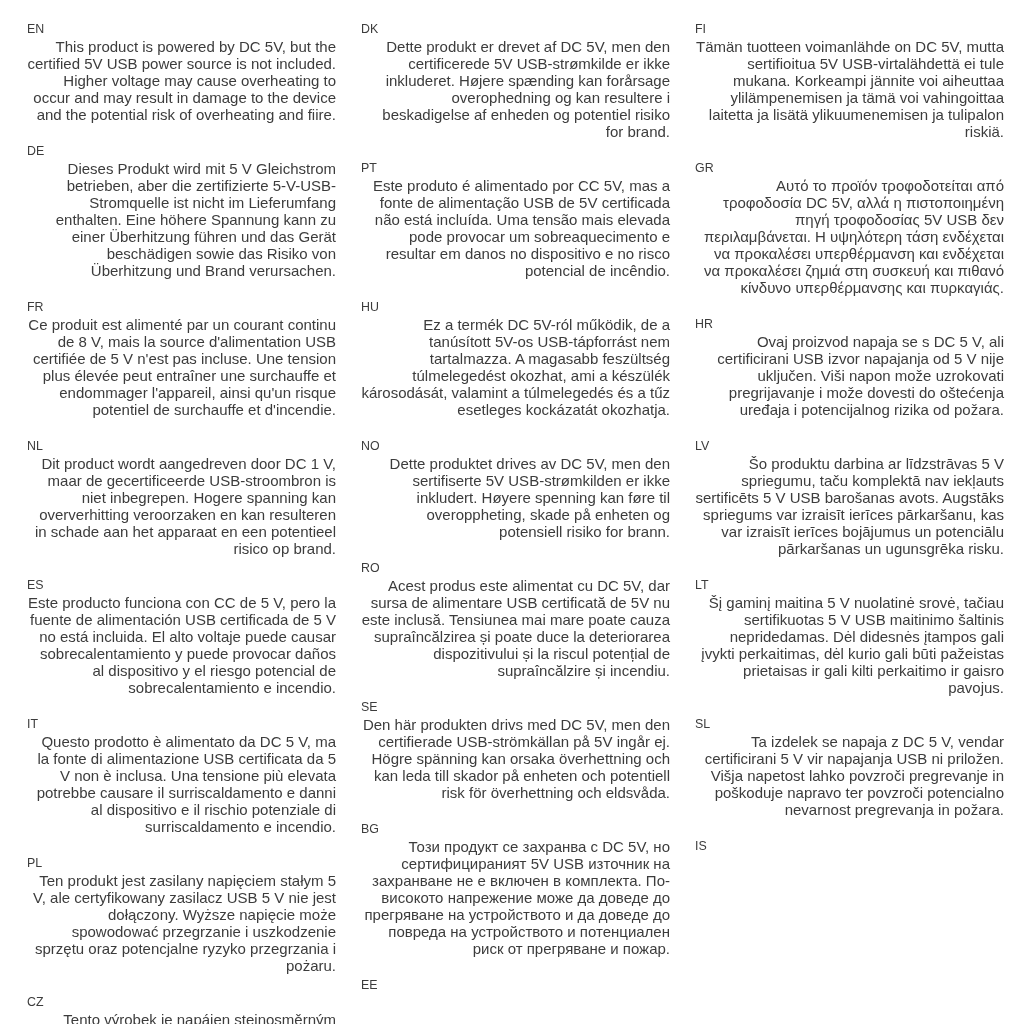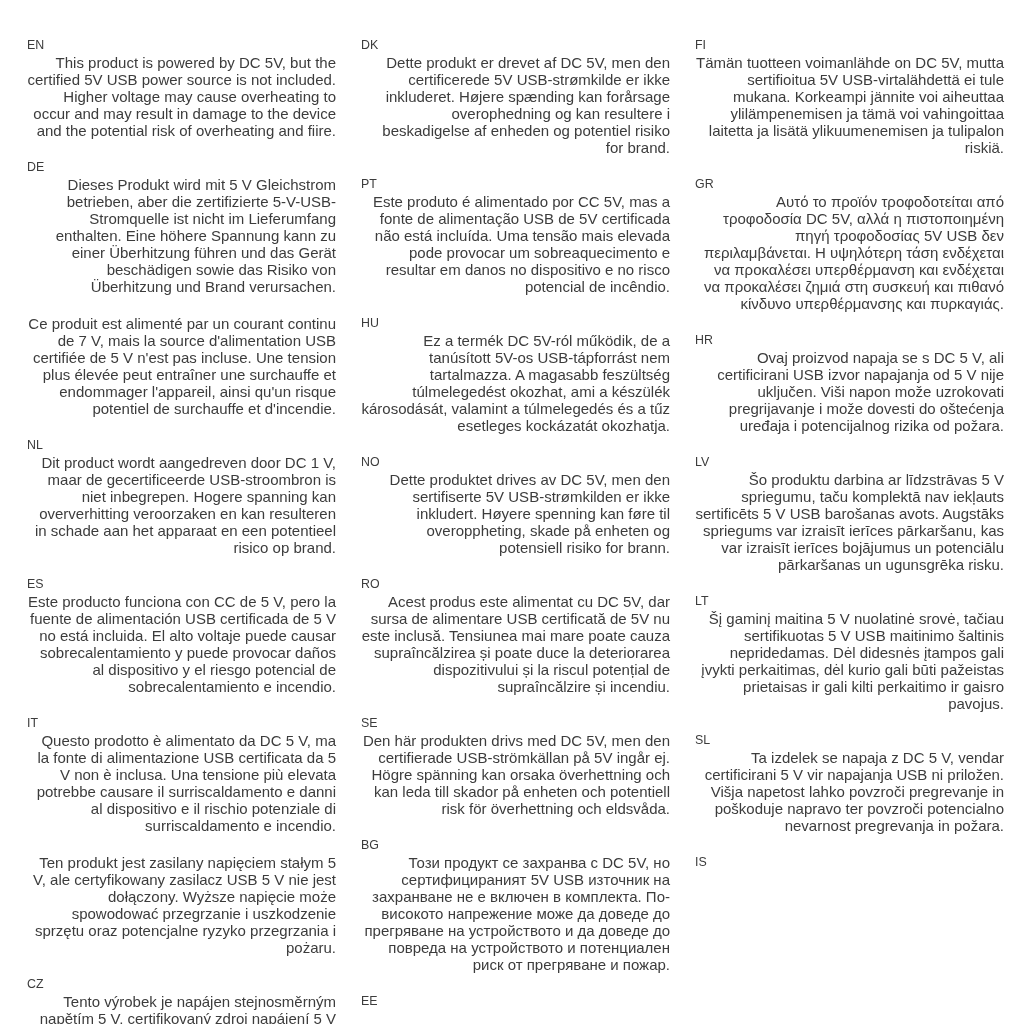--- a/index.html
+++ b/index.html
@@ -14,21 +14,20 @@
   .page {
     display: flex;
     gap: 25px;
     padding: 21px 22px 0 27px;
     width: 1024px;
     height: 1024px;
   }
   .col {
     width: 309px;
     flex: 0 0 309px;
-    margin-top: 16px;
   }
   .section { margin-bottom: 20px; }
   .lang-code {
     font-size: 12.4px;
     line-height: 17px;
     color: #3c3c3c;
   }
   .lang-text {
     font-size: 15px;
     line-height: 17px;
@@ -43,35 +42,37 @@
   <div class="col">
       <div class="section">
         <div class="lang-code">EN</div>
         <div class="lang-text">This product is powered by DC 5V, but the certified 5V USB power source is not included. Higher voltage may cause overheating to occur and may result in damage to the device and the potential risk of overheating and fiire.</div>
       </div>
       <div class="section">
         <div class="lang-code">DE</div>
         <div class="lang-text">Dieses Produkt wird mit 5 V Gleichstrom betrieben, aber die zertifizierte 5-V-USB-Stromquelle ist nicht im Lieferumfang enthalten. Eine höhere Spannung kann zu einer Überhitzung führen und das Gerät beschädigen sowie das Risiko von Überhitzung und Brand verursachen.</div>
       </div>
       <div class="section">
-        <div class="lang-text">Ce produit est alimenté par un courant continu de 7 V, mais la source d'alimentation USB certifiée de 5 V n'est pas incluse. Une tension plus élevée peut entraîner une surchauffe et endommager l'appareil, ainsi qu'un risque potentiel de surchauffe et d'incendie.</div>
+        <div class="lang-code">FR</div>
+        <div class="lang-text">Ce produit est alimenté par un courant continu de 8 V, mais la source d'alimentation USB certifiée de 5 V n'est pas incluse. Une tension plus élevée peut entraîner une surchauffe et endommager l'appareil, ainsi qu'un risque potentiel de surchauffe et d'incendie.</div>
       </div>
       <div class="section">
         <div class="lang-code">NL</div>
         <div class="lang-text">Dit product wordt aangedreven door DC 1 V, maar de gecertificeerde USB-stroombron is niet inbegrepen. Hogere spanning kan oververhitting veroorzaken en kan resulteren in schade aan het apparaat en een potentieel risico op brand.</div>
       </div>
       <div class="section">
         <div class="lang-code">ES</div>
         <div class="lang-text">Este producto funciona con CC de 5 V, pero la fuente de alimentación USB certificada de 5 V no está incluida. El alto voltaje puede causar sobrecalentamiento y puede provocar daños al dispositivo y el riesgo potencial de sobrecalentamiento e incendio.</div>
       </div>
       <div class="section">
         <div class="lang-code">IT</div>
         <div class="lang-text">Questo prodotto è alimentato da DC 5 V, ma la fonte di alimentazione USB certificata da 5 V non è inclusa. Una tensione più elevata potrebbe causare il surriscaldamento e danni al dispositivo e il rischio potenziale di surriscaldamento e incendio.</div>
       </div>
       <div class="section">
+        <div class="lang-code">PL</div>
         <div class="lang-text">Ten produkt jest zasilany napięciem stałym 5 V, ale certyfikowany zasilacz USB 5 V nie jest dołączony. Wyższe napięcie może spowodować przegrzanie i uszkodzenie sprzętu oraz potencjalne ryzyko przegrzania i pożaru.</div>
       </div>
       <div class="section">
         <div class="lang-code">CZ</div>
         <div class="lang-text">Tento výrobek je napájen stejnosměrným napětím 5 V, certifikovaný zdroj napájení 5 V USB ale není součástí dodávky. Vyšší napětí může způsobit přehřátí a může mít za následek poškození zařízení a vést k potenciálnímu riziku přehřátí a požáru.</div>
       </div>
     </div>
   <div class="col">
       <div class="section">
         <div class="lang-code">DK</div>

